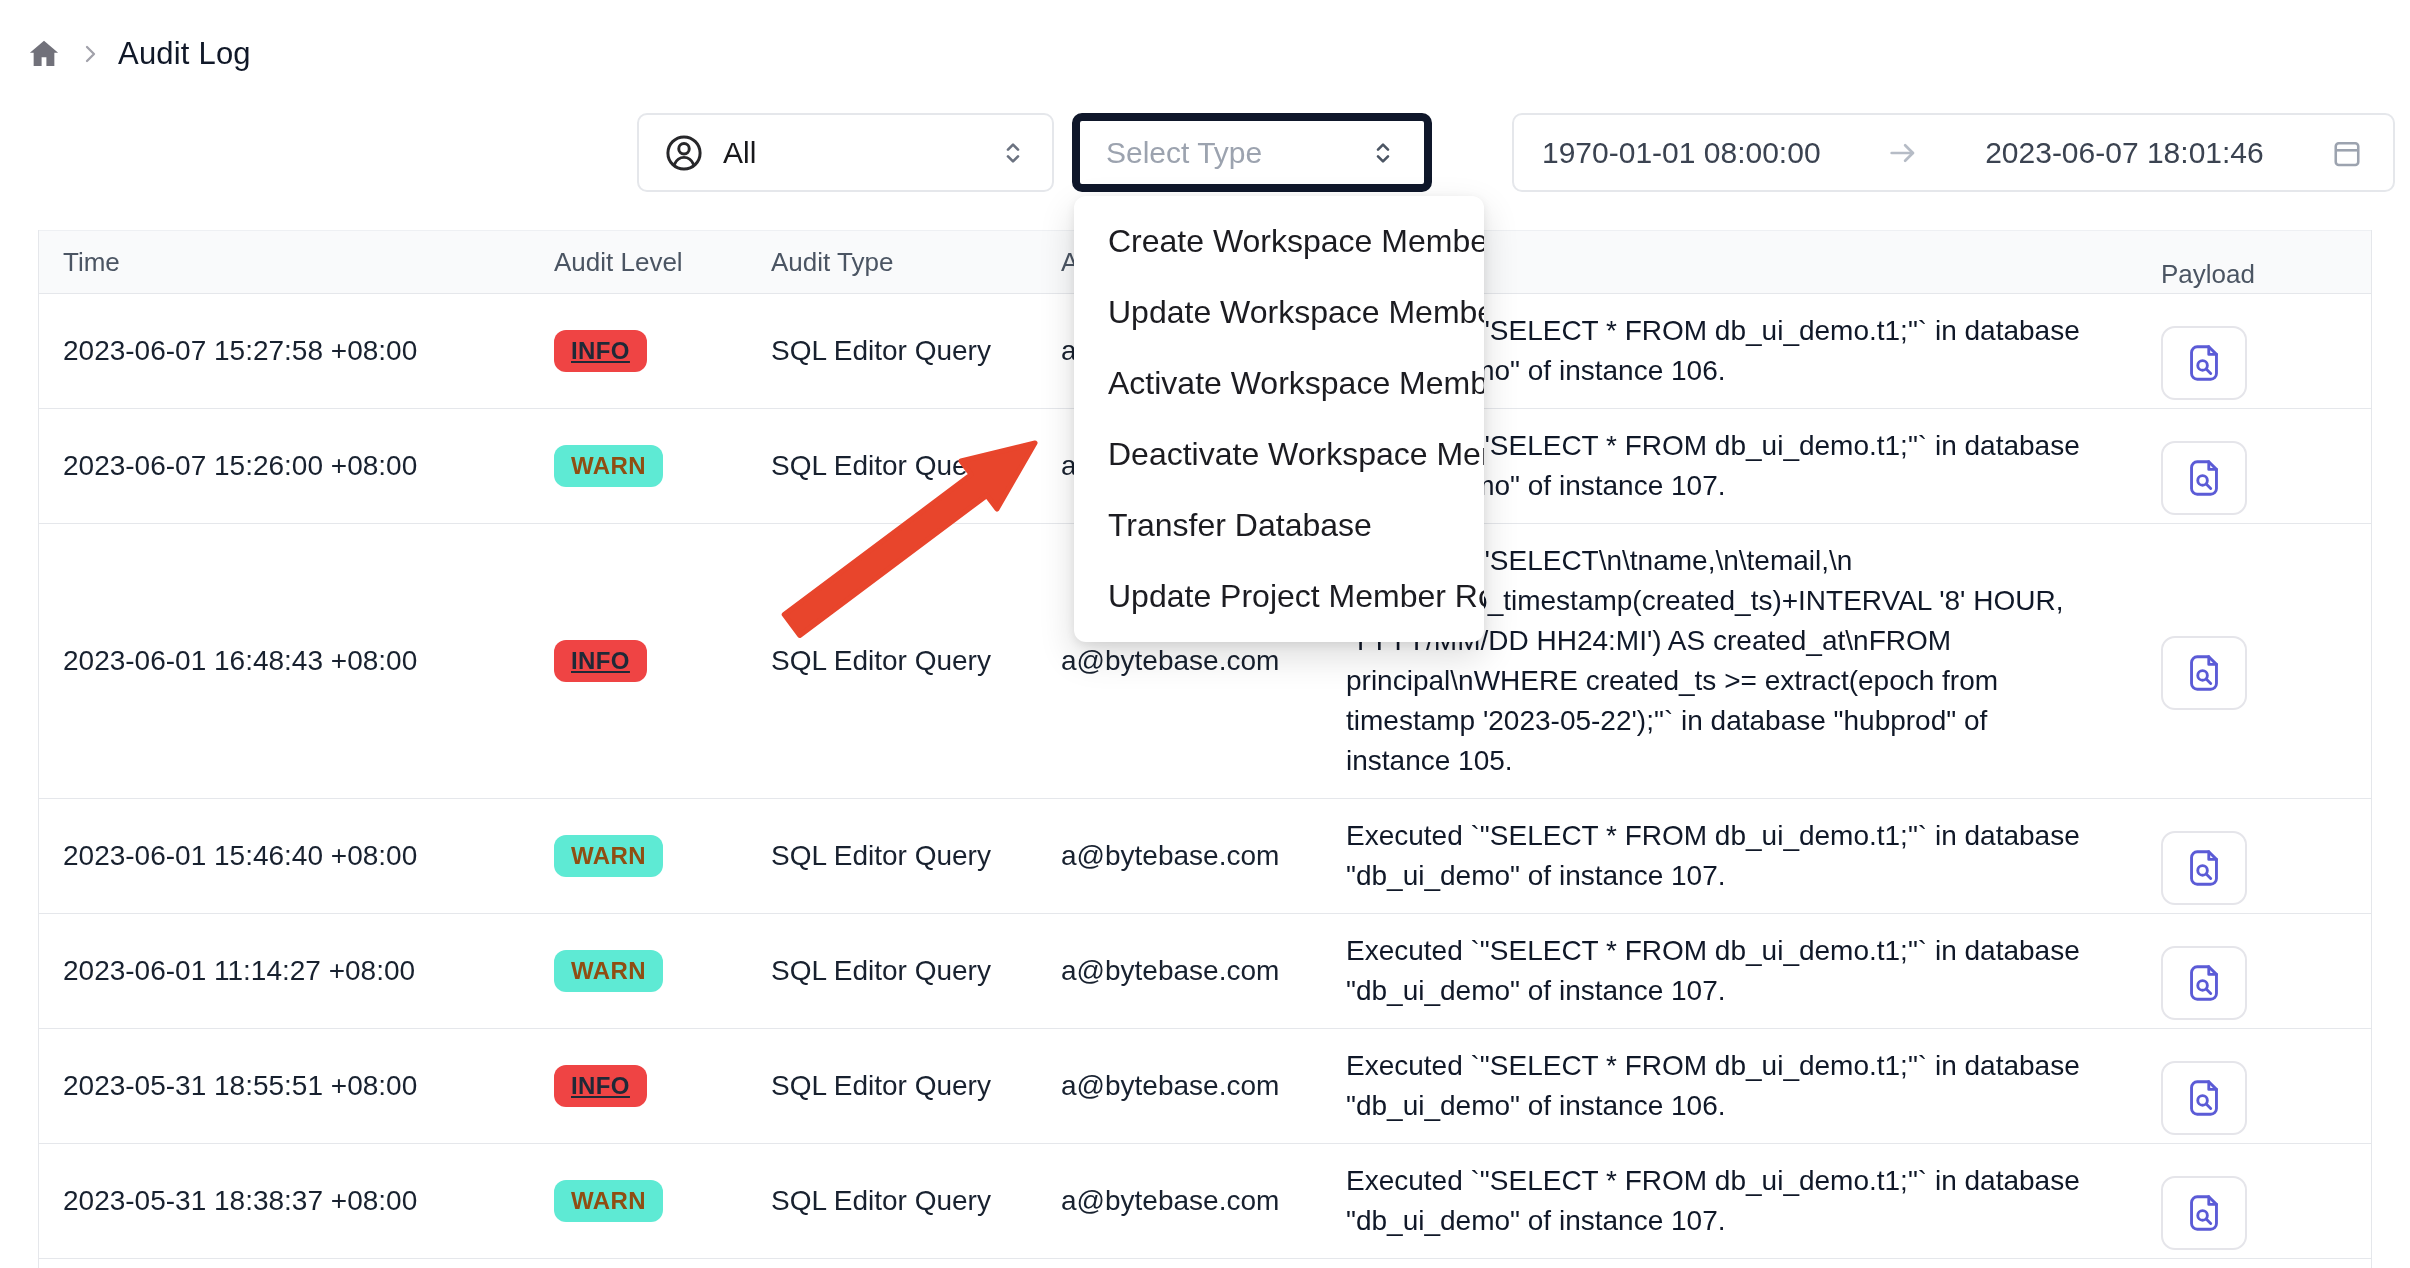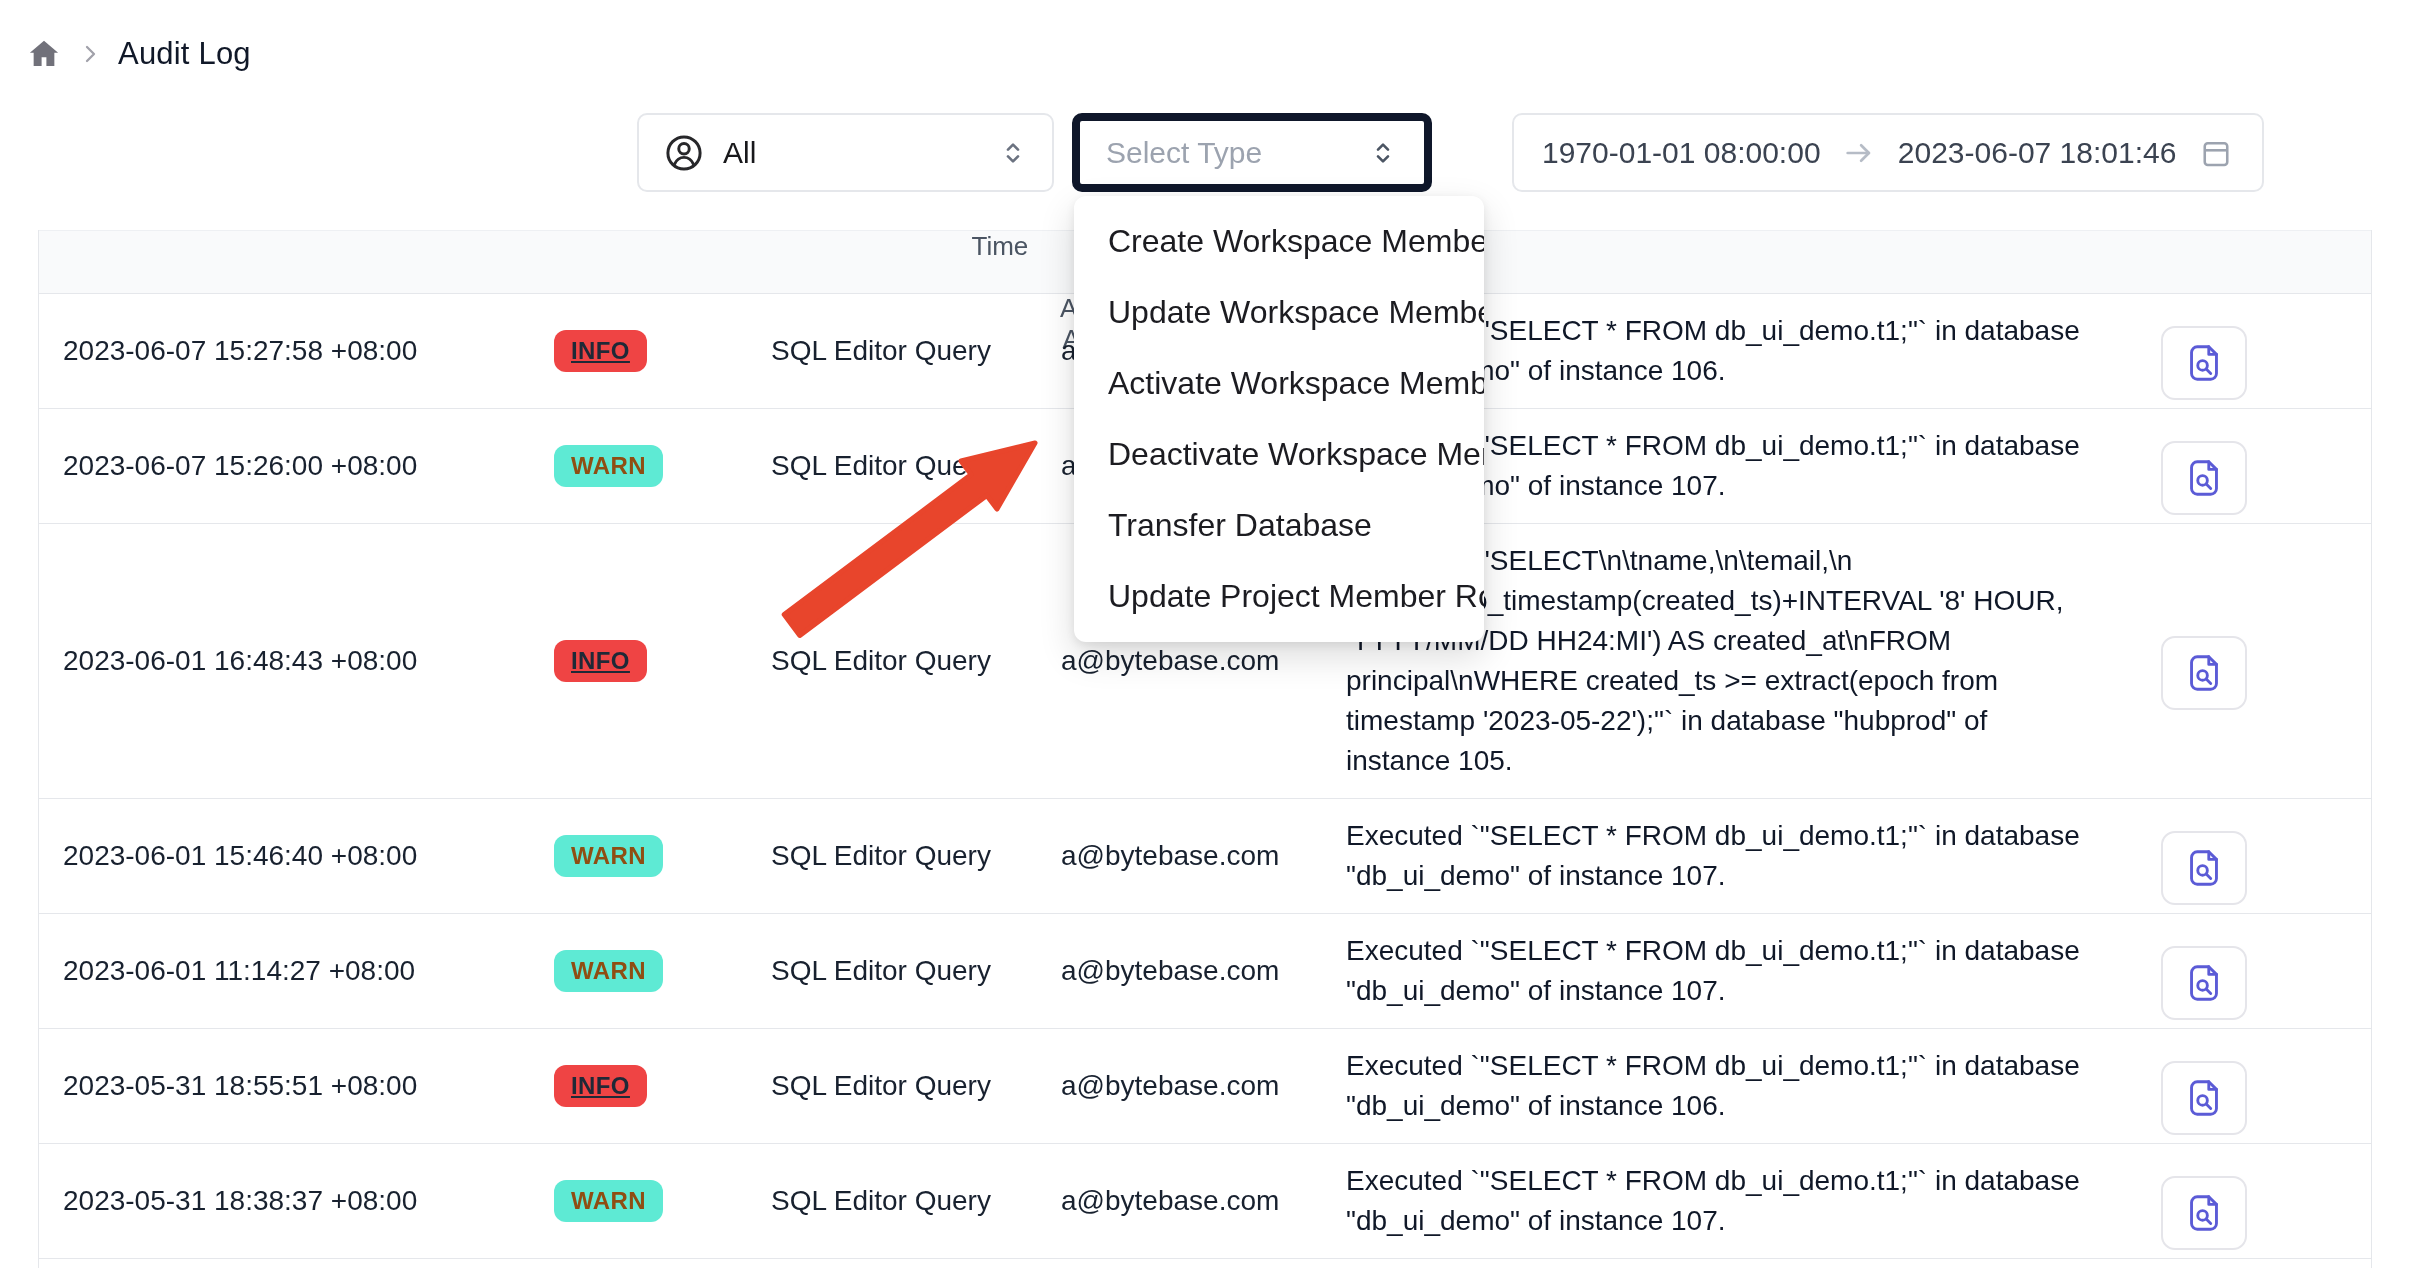--- a/index.html
+++ b/index.html
@@ -12,28 +12,28 @@
   .breadcrumb .title{font-size:31px;font-weight:500;color:#101828;letter-spacing:.2px;}
   
   .control{position:absolute;top:113px;height:79px;box-sizing:border-box;background:#fff;
     border:2px solid #e5e7eb;border-radius:10px;display:flex;align-items:center;}
   .actor-select{left:637px;width:417px;padding:0 24px;gap:18px;text-align:right;}
   .actor-select .value{font-size:30px;color:#18181b;}
   .type-select{left:1072px;width:360px;padding:0 26px;border:8px solid #0f172a;}
   .type-select .placeholder{font-size:30px;color:#9ca3af;}
   .updown{margin-left:auto;color:#6b7280;display:flex;}
   .type-select .updown{color:#4b5563;}
-  .date-range{left:1512px;width:752px;padding:0 28px;justify-content:space-between;}
+  .date-range{left:1512px;width:883px;padding:0 28px;justify-content:space-between;}
   .date-range .date{font-size:30px;color:#3b4351;}
   
   .table{position:absolute;left:38px;top:230px;width:2334px;z-index:1;
     border-left:1px solid #e5e7eb;border-right:1px solid #e5e7eb;box-sizing:border-box;}
   .thead{display:flex;align-items:center;height:62px;background:#f9fafb;
     border-top:1px solid #eef0f3;border-bottom:1px solid #e5e7eb;
-    color:#4b5563;font-size:26px;font-weight:500;flex-direction:column;}
+    color:#4b5563;font-size:26px;font-weight:500;}
   .row{display:flex;align-items:center;border-bottom:1px solid #e5e7eb;min-height:114px;background:#fff;}
   .row.partial{min-height:60px;border-bottom:none;}
   .cell{box-sizing:border-box;flex:none;}
   .col-time{width:515px;padding-left:24px;}
   .col-level{width:217px;}
   .col-type{width:290px;}
   .col-actor{width:285px;}
   .col-comment{width:815px;}
   .col-payload{width:212px;margin-top:24px;}
   .row .col-time,.row .col-type,.row .col-actor{font-size:28px;color:#18212f;}

